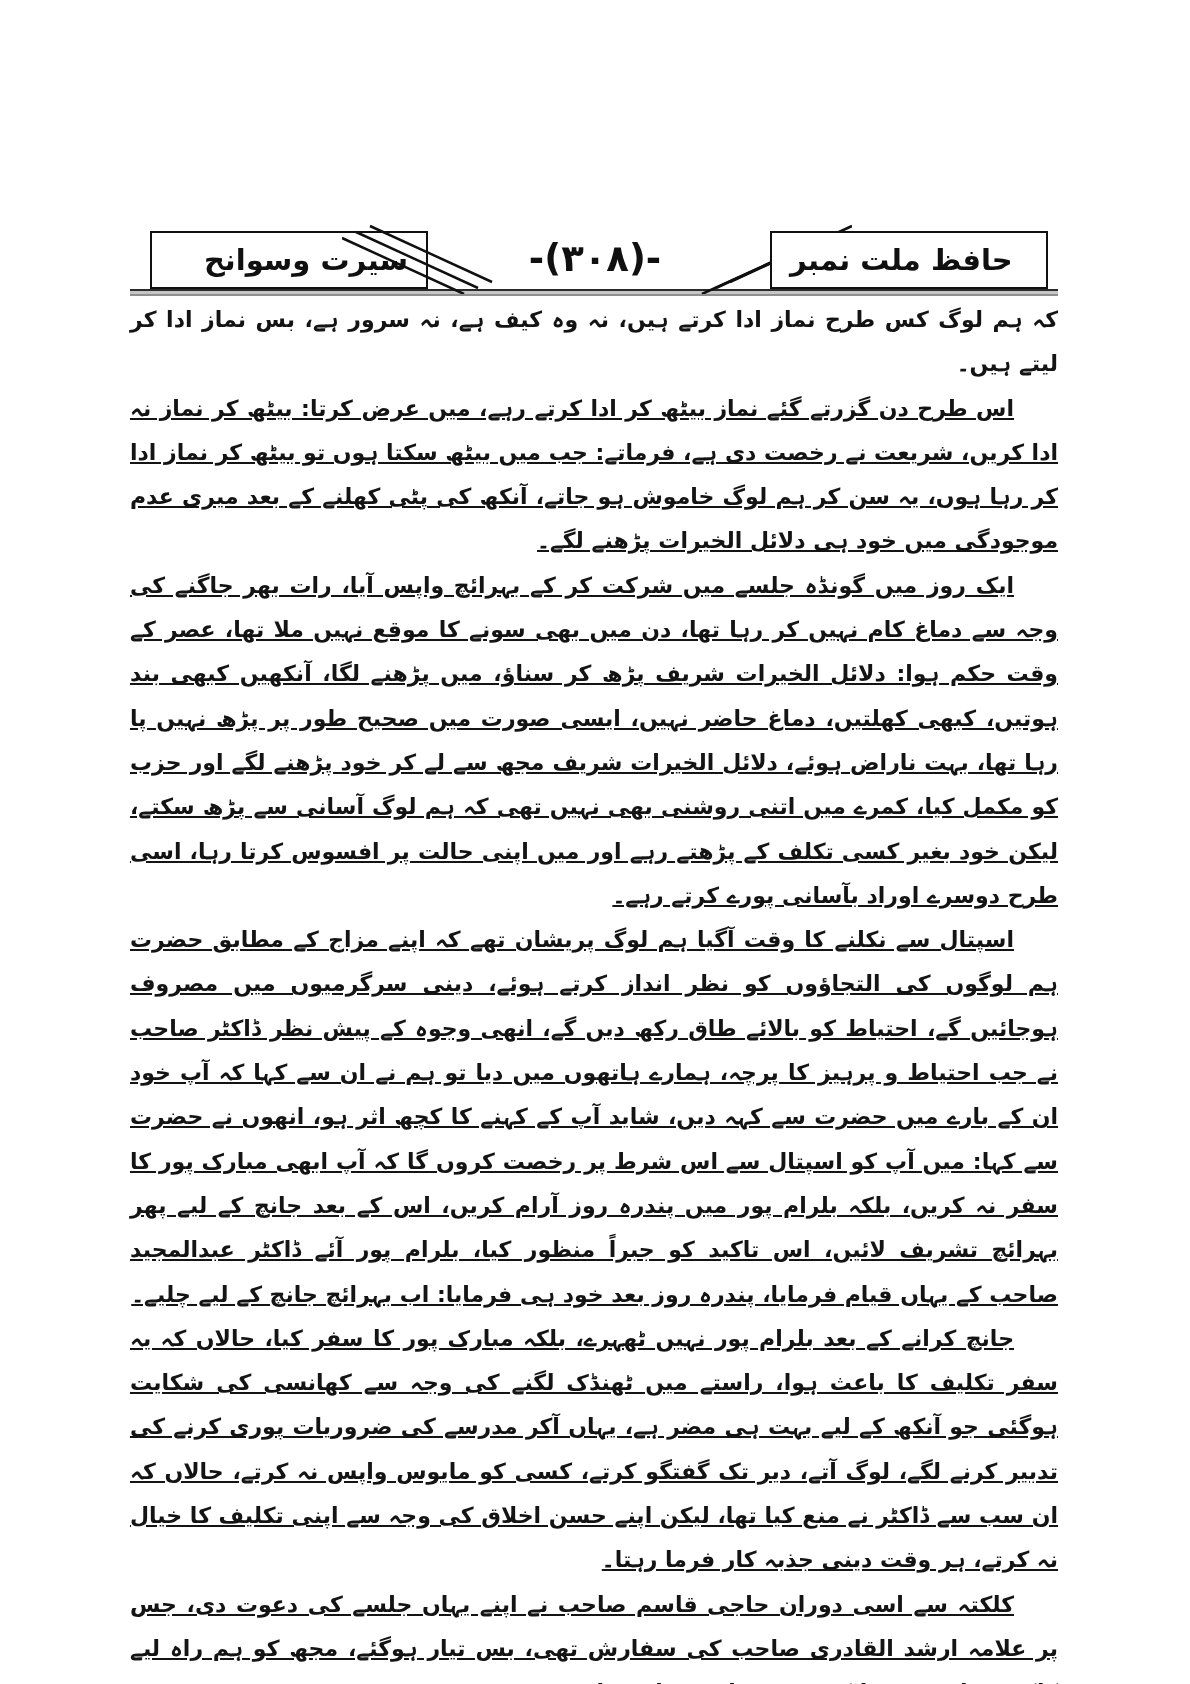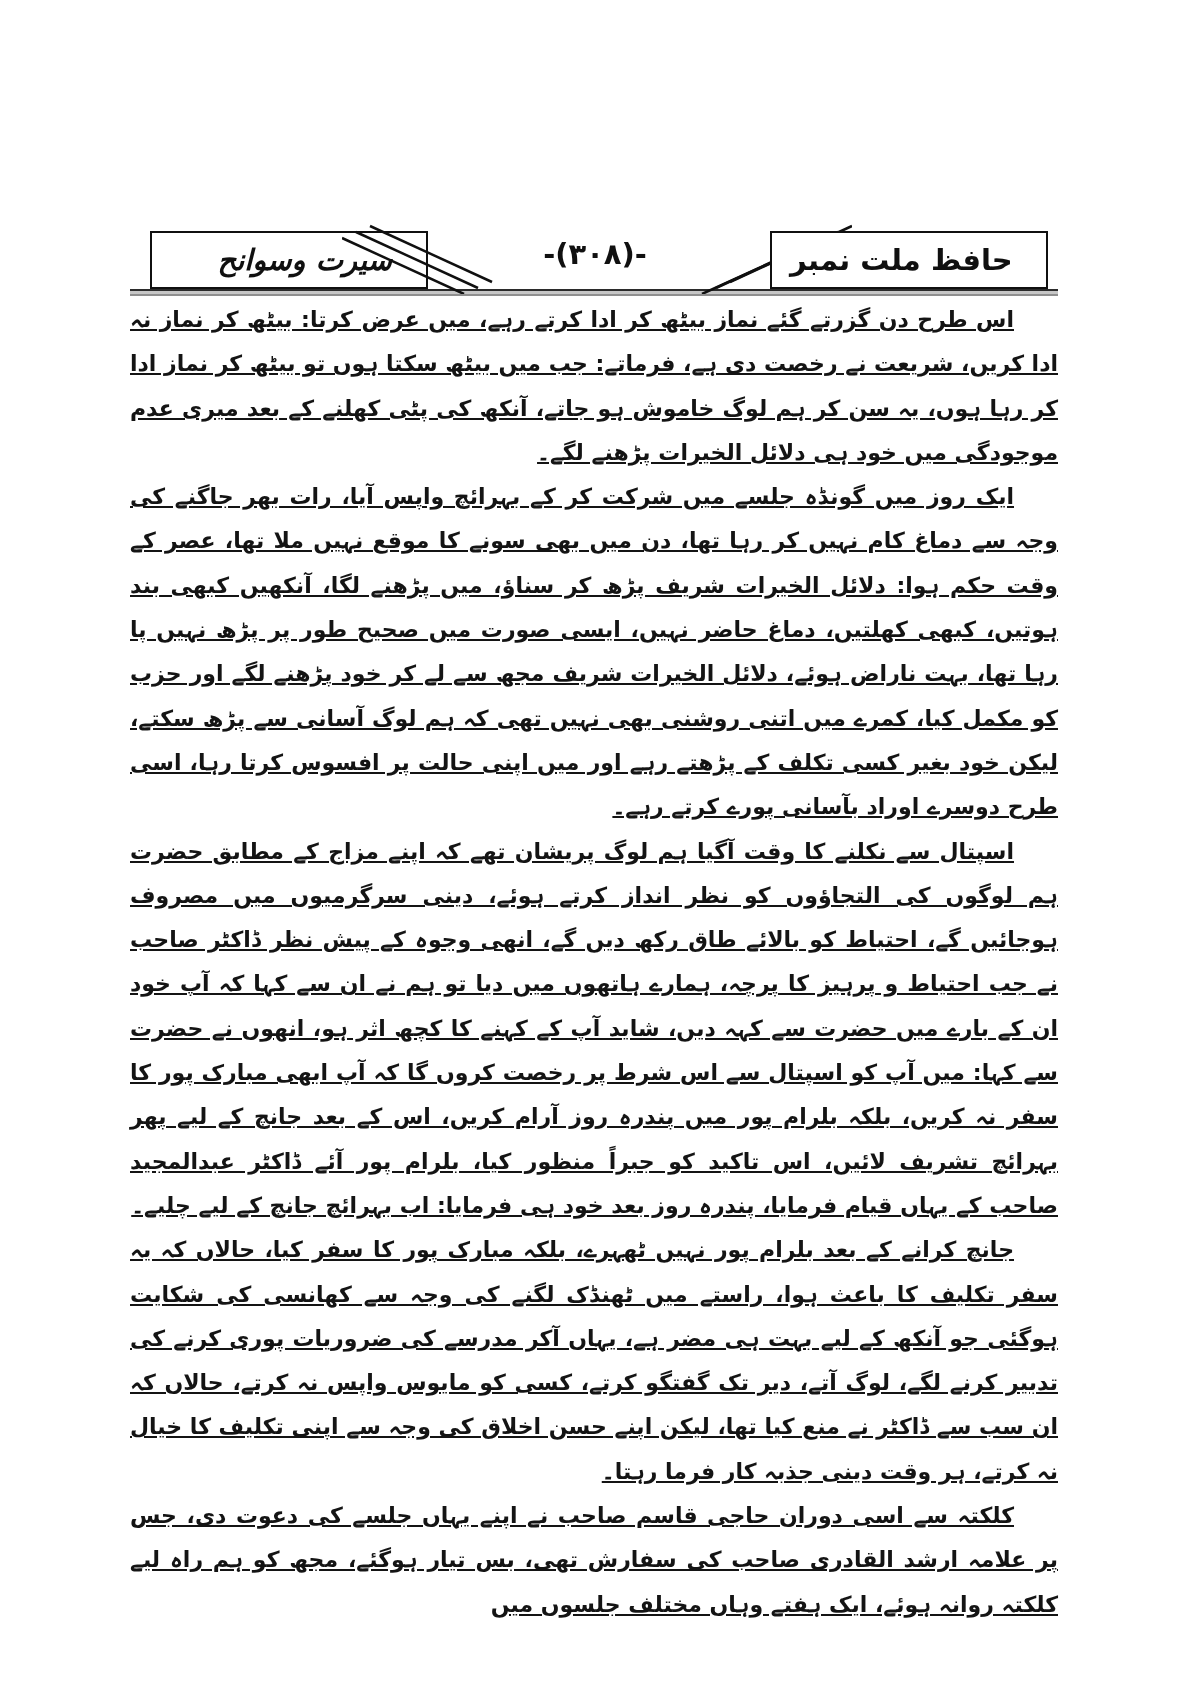--- a/index.html
+++ b/index.html
@@ -32,41 +32,41 @@
     top: 231px;
     width: 278px;
     height: 58px;
     border: 2px solid #101010;
     box-sizing: border-box;
     background: #ffffff;
     display: flex;
     align-items: center;
     direction: rtl;
   }
-  .header-box.left { left: 150px; justify-content: flex-start; padding-right: 34px; font-style: italic; }
+  .header-box.left { left: 150px; justify-content: flex-start; padding-right: 18px; }
   .header-box.right { left: 770px; justify-content: flex-end; padding-left: 18px; }
   .header-box .title {
     font-size: 29px;
     font-weight: bold;
     color: #101010;
     white-space: nowrap;
   }
   .stripes {
     position: absolute;
     pointer-events: none;
   }
   .stripes.left-group { left: 342px; top: 224px; }
   .stripes.right-group { left: 694px; top: 224px; }
   .page-number {
     position: absolute;
     left: 0;
     right: 0;
     top: 237px;
     text-align: center;
-    font-size: 29px;
+    font-size: 37px;
     font-weight: bold;
     color: #101010;
     direction: rtl;
   }
   
   .body-text {
     position: absolute;
     left: 130px;
     top: 298px;
     width: 928px;
@@ -110,20 +110,21 @@
     <line x1="8" y1="70" x2="130" y2="14" stroke="#101010" stroke-width="2.5"></line>
     <line x1="22" y1="64" x2="144" y2="8" stroke="#101010" stroke-width="2.5"></line>
     <line x1="36" y1="58" x2="158" y2="2" stroke="#101010" stroke-width="2.5"></line>
   </svg>
 
   <div class="header-box right">
     <span class="title">حافظ ملت نمبر</span>
   </div>
 
   <div class="body-text">
+    <p>کہ ہم لوگ کس طرح نماز ادا کرتے ہیں، نہ وہ کیف ہے، نہ سرور ہے، بس نماز ادا کر لیتے ہیں۔</p>
     <p class="indented">اس طرح دن گزرتے گئے نماز بیٹھ کر ادا کرتے رہے، میں عرض کرتا: بیٹھ کر نماز نہ ادا کریں، شریعت نے رخصت دی ہے، فرماتے: جب میں بیٹھ سکتا ہوں تو بیٹھ کر نماز ادا کر رہا ہوں، یہ سن کر ہم لوگ خاموش ہو جاتے، آنکھ کی پٹی کھلنے کے بعد میری عدم موجودگی میں خود ہی دلائل الخیرات پڑھنے لگے۔</p>
     <p class="indented">ایک روز میں گونڈہ جلسے میں شرکت کر کے بہرائچ واپس آیا، رات بھر جاگنے کی وجہ سے دماغ کام نہیں کر رہا تھا، دن میں بھی سونے کا موقع نہیں ملا تھا، عصر کے وقت حکم ہوا: دلائل الخیرات شریف پڑھ کر سناؤ، میں پڑھنے لگا، آنکھیں کبھی بند ہوتیں، کبھی کھلتیں، دماغ حاضر نہیں، ایسی صورت میں صحیح طور پر پڑھ نہیں پا رہا تھا، بہت ناراض ہوئے، دلائل الخیرات شریف مجھ سے لے کر خود پڑھنے لگے اور حزب کو مکمل کیا، کمرے میں اتنی روشنی بھی نہیں تھی کہ ہم لوگ آسانی سے پڑھ سکتے، لیکن خود بغیر کسی تکلف کے پڑھتے رہے اور میں اپنی حالت پر افسوس کرتا رہا، اسی طرح دوسرے اوراد بآسانی پورے کرتے رہے۔</p>
     <p class="indented">اسپتال سے نکلنے کا وقت آگیا ہم لوگ پریشان تھے کہ اپنے مزاج کے مطابق حضرت ہم لوگوں کی التجاؤوں کو نظر انداز کرتے ہوئے، دینی سرگرمیوں میں مصروف ہوجائیں گے، احتیاط کو بالائے طاق رکھ دیں گے، انھی وجوہ کے پیش نظر ڈاکٹر صاحب نے جب احتیاط و پرہیز کا پرچہ، ہمارے ہاتھوں میں دیا تو ہم نے ان سے کہا کہ آپ خود ان کے بارے میں حضرت سے کہہ دیں، شاید آپ کے کہنے کا کچھ اثر ہو، انھوں نے حضرت سے کہا: میں آپ کو اسپتال سے اس شرط پر رخصت کروں گا کہ آپ ابھی مبارک پور کا سفر نہ کریں، بلکہ بلرام پور میں پندرہ روز آرام کریں، اس کے بعد جانچ کے لیے پھر بہرائچ تشریف لائیں، اس تاکید کو جبراً منظور کیا، بلرام پور آئے ڈاکٹر عبدالمجید صاحب کے یہاں قیام فرمایا، پندرہ روز بعد خود ہی فرمایا: اب بہرائچ جانچ کے لیے چلیے۔</p>
     <p class="indented">جانچ کرانے کے بعد بلرام پور نہیں ٹھہرے، بلکہ مبارک پور کا سفر کیا، حالاں کہ یہ سفر تکلیف کا باعث ہوا، راستے میں ٹھنڈک لگنے کی وجہ سے کھانسی کی شکایت ہوگئی جو آنکھ کے لیے بہت ہی مضر ہے، یہاں آکر مدرسے کی ضروریات پوری کرنے کی تدبیر کرنے لگے، لوگ آتے، دیر تک گفتگو کرتے، کسی کو مایوس واپس نہ کرتے، حالاں کہ ان سب سے ڈاکٹر نے منع کیا تھا، لیکن اپنے حسن اخلاق کی وجہ سے اپنی تکلیف کا خیال نہ کرتے، ہر وقت دینی جذبہ کار فرما رہتا۔</p>
     <p class="indented">کلکتہ سے اسی دوران حاجی قاسم صاحب نے اپنے یہاں جلسے کی دعوت دی، جس پر علامہ ارشد القادری صاحب کی سفارش تھی، بس تیار ہوگئے، مجھ کو ہم راہ لیے کلکتہ روانہ ہوئے، ایک ہفتے وہاں مختلف جلسوں میں</p>
   </div>
 
 </div>
 
 </body></html>

